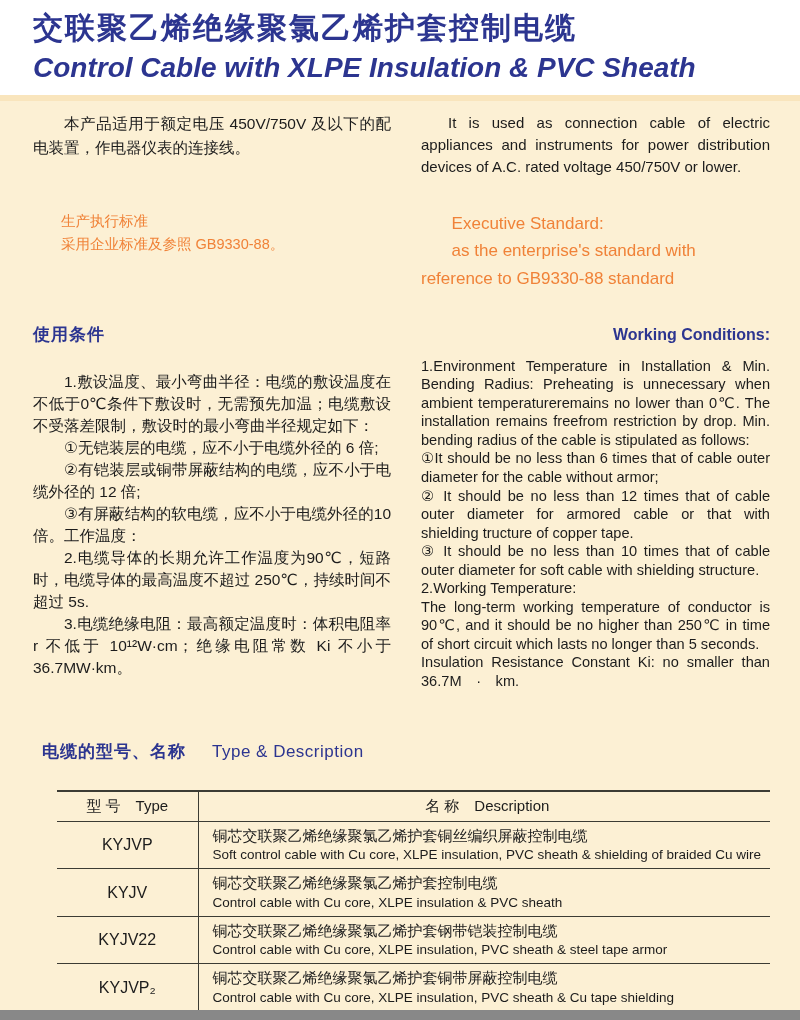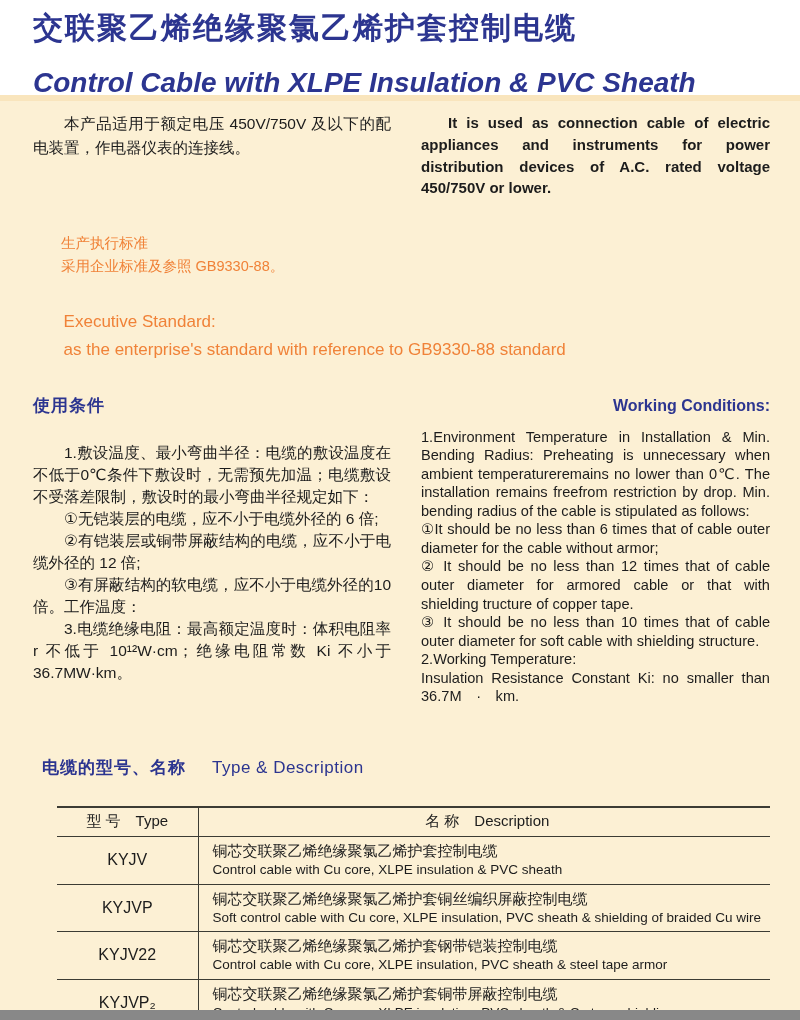--- a/index.html
+++ b/index.html
@@ -9,37 +9,37 @@
     overflow:hidden; position:relative;
   }
   
   .header { height:95px; background:#ffffff; padding:11px 33px 0 33px; }
   .title-zh {
     color:#2c3590; font-size:30px; font-weight:bold; letter-spacing:2px;
     line-height:1.15; white-space:nowrap;
   }
   .title-en {
     color:#2c3590; font-size:28px; font-weight:bold; font-style:italic;
-    letter-spacing:0px; margin-top:21px; white-space:nowrap;
+    letter-spacing:0px; margin-top:6px; white-space:nowrap;
   }
   
   .content {
     height:925px;
     background:linear-gradient(#f9e5bd 0, #f9e5bd 6px, #fcf0d4 6px, #fcf0d4 100%);
     padding:0 30px 0 33px;
   }
   .two-col { display:flex; gap:30px; }
   .col-l { width:358px; flex:none; }
   .col-r { flex:1; min-width:0; }
 
   .intro-row { padding-top:17px;justify-content:space-between; }
   .intro-zh { font-size:15.5px; line-height:1.55; color:#1c1c1c; text-align:justify; text-indent:2em; }
-  .intro-en { font-size:15px; line-height:1.45; color:#1c1c1c; text-align:justify; text-indent:1.8em;font-weight:bold; }
+  .intro-en { font-size:15px; line-height:1.45; color:#1c1c1c; text-align:justify; text-indent:1.8em; }
 
-  .standard-row { margin-top:33px;flex-direction:column; }
+  .standard-row { margin-top:33px; }
   .standard-zh { color:#f08238; font-size:14.5px; line-height:1.6; padding-left:28px; }
   .standard-en { color:#f08238; font-size:17px; line-height:1.6; }
   .standard-en p { text-indent:1.8em; text-align:left; }
 
   .cond-head-row { margin-top:31px; display:flex; justify-content:space-between; align-items:baseline; }
   .cond-head-zh { color:#2c3590; font-size:17px; font-weight:bold; letter-spacing:1px; }
   .cond-head-en { color:#2c3590; font-size:16px; font-weight:bold; }
 
   .cond-body-row { margin-top:11px; }
   .cond-zh p { font-size:15.5px; line-height:1.42; color:#1c1c1c; text-align:justify; text-indent:2em; }
@@ -103,55 +103,57 @@
       <div class="cond-head-zh">使用条件</div>
       <div class="cond-head-en">Working Conditions:</div>
     </div>
 
     <div class="two-col cond-body-row">
       <div class="col-l cond-zh">
         <p>1.敷设温度、最小弯曲半径：电缆的敷设温度在不低于0℃条件下敷设时，无需预先加温；电缆敷设不受落差限制，敷设时的最小弯曲半径规定如下：</p>
         <p>①无铠装层的电缆，应不小于电缆外径的 6 倍;</p>
         <p>②有铠装层或铜带屏蔽结构的电缆，应不小于电缆外径的 12 倍;</p>
         <p>③有屏蔽结构的软电缆，应不小于电缆外径的10倍。工作温度：</p>
+        <p>2.电缆导体的长期允许工作温度为90℃，短路时，电缆导体的最高温度不超过 250℃，持续时间不超过 5s.</p>
         <p>3.电缆绝缘电阻：最高额定温度时：体积电阻率 r 不低于 10¹²W·cm；绝缘电阻常数 Ki 不小于 36.7MW·km。</p>
       </div>
       <div class="col-r cond-en">
         <p>1.Environment Temperature in Installation &amp; Min. Bending Radius: Preheating is unnecessary when ambient temperatureremains no lower than 0℃. The installation remains freefrom restriction by drop. Min. bending radius of the cable is stipulated as follows:</p>
         <p>①It should be no less than 6 times that of cable outer diameter for the cable without armor;</p>
         <p>② It should be no less than 12 times that of cable outer diameter for armored cable or that with shielding tructure of copper tape.</p>
         <p>③ It should be no less than 10 times that of cable outer diameter for soft cable with shielding structure.</p>
         <p>2.Working Temperature:</p>
+        <p>The long-term working temperature of conductor is 90℃, and it should be no higher than 250℃ in time of short circuit which lasts no longer than 5 seconds.</p>
         <p>Insulation Resistance Constant Ki: no smaller than 36.7M　·　km.</p>
       </div>
     </div>
 
     <div class="type-head-row">
       <div class="type-head-zh">电缆的型号、名称</div>
       <div class="type-head-en">Type &amp; Description</div>
     </div>
 
     <table class="type-table">
       <tbody>
         <tr class="hrow">
           <td class="c1">型 号　Type</td>
           <td class="c2">名 称　Description</td>
         </tr>
         <tr class="drow">
+          <td class="c1">KYJVP</td>
+          <td class="c2">
+            <div class="desc-zh">铜芯交联聚乙烯绝缘聚氯乙烯护套铜丝编织屏蔽控制电缆</div>
+            <div class="desc-en">Soft control cable with Cu core, XLPE insulation, PVC sheath &amp; shielding of braided Cu wire</div>
+          </td>
+        </tr>
+        <tr class="drow">
           <td class="c1">KYJV</td>
           <td class="c2">
             <div class="desc-zh">铜芯交联聚乙烯绝缘聚氯乙烯护套控制电缆</div>
             <div class="desc-en">Control cable with Cu core, XLPE insulation &amp; PVC sheath</div>
-          </td>
-        </tr>
-        <tr class="drow">
-          <td class="c1">KYJVP</td>
-          <td class="c2">
-            <div class="desc-zh">铜芯交联聚乙烯绝缘聚氯乙烯护套铜丝编织屏蔽控制电缆</div>
-            <div class="desc-en">Soft control cable with Cu core, XLPE insulation, PVC sheath &amp; shielding of braided Cu wire</div>
           </td>
         </tr>
         <tr class="drow">
           <td class="c1">KYJV22</td>
           <td class="c2">
             <div class="desc-zh">铜芯交联聚乙烯绝缘聚氯乙烯护套钢带铠装控制电缆</div>
             <div class="desc-en">Control cable with Cu core, XLPE insulation, PVC sheath &amp; steel tape armor</div>
           </td>
         </tr>
         <tr class="drow">

